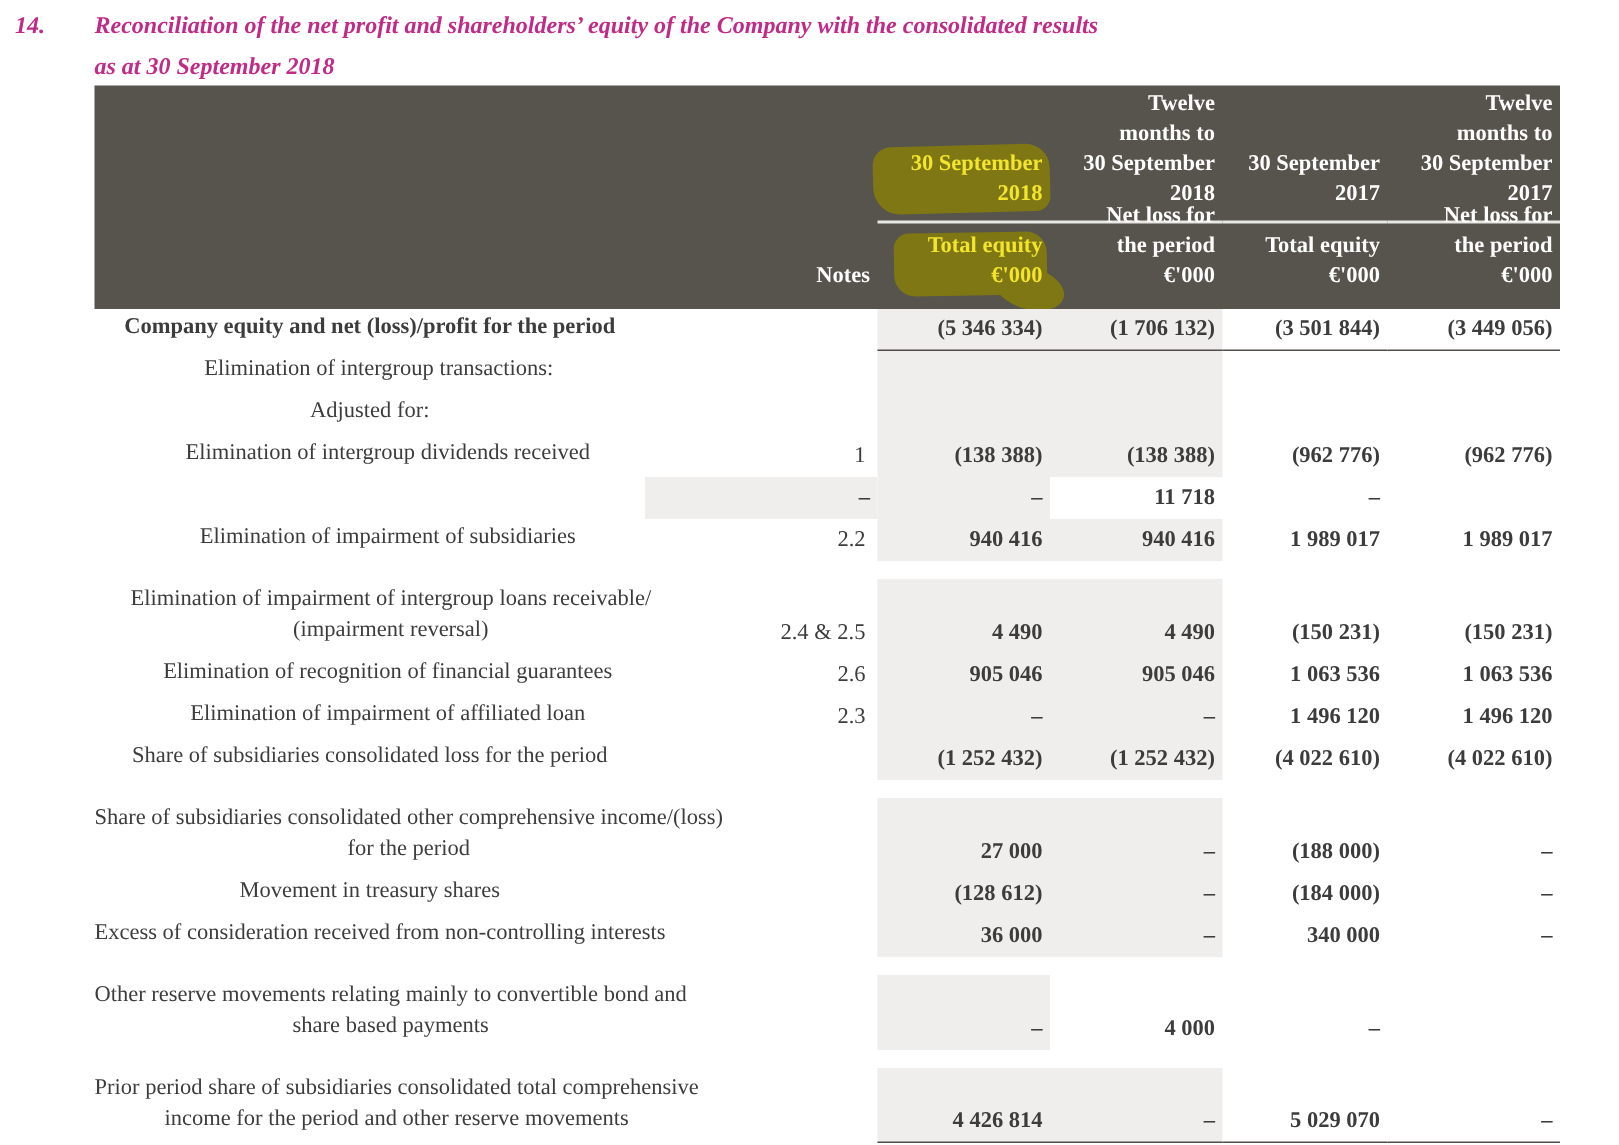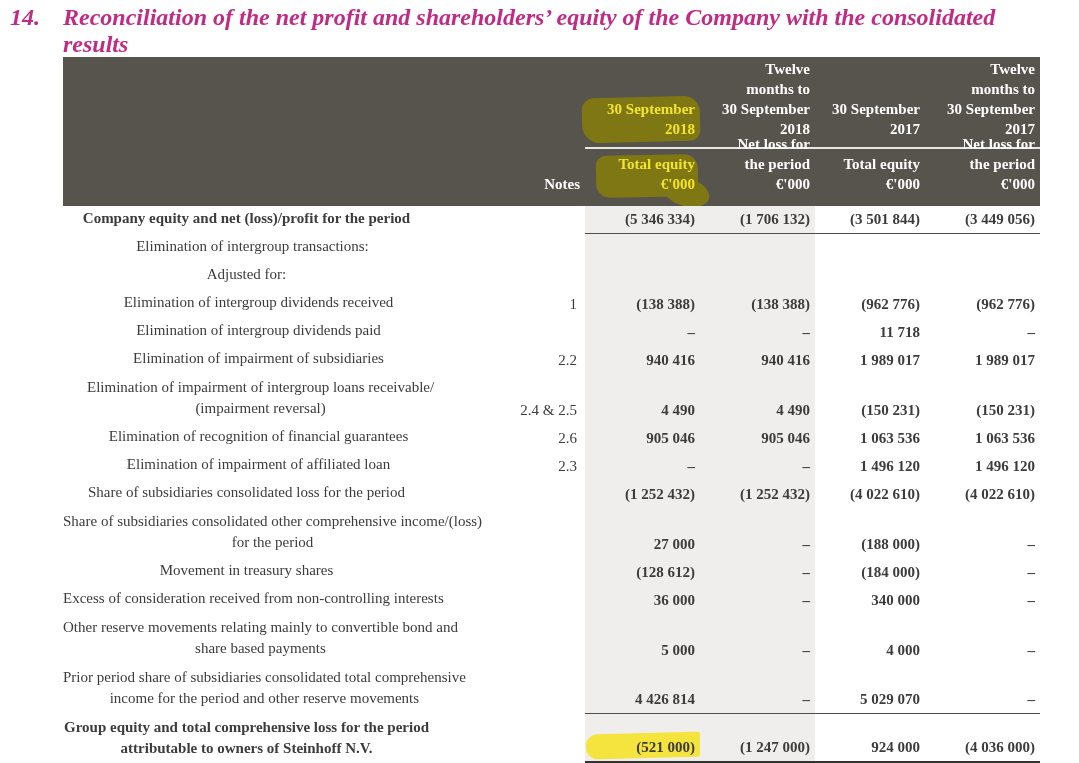--- a/index.html
+++ b/index.html
@@ -9,21 +9,21 @@
   }
   html,body{margin:0;padding:0;}
   body{
     width:1079px;height:763px;background:#ffffff;position:relative;overflow:hidden;
     font-family:"Liberation Serif", serif;color:var(--body-text);
   }
   
   .heading{
     position:absolute;left:10px;top:4px;display:flex;
     color:var(--heading);font-weight:700;font-style:italic;
-    font-size:24px;line-height:27px;justify-content:center;
+    font-size:16px;line-height:27px;justify-content:center;
   }
   .heading-number{width:53px;}
   .heading-text{width:1000px;}
   
   .rtable{position:absolute;left:63px;top:57px;width:977px;}
   .grid-row{display:grid;grid-template-columns:367px 155px 115px 115px 110px 115px;}
   .thead{background:var(--header-bg);color:var(--header-text);font-weight:700;font-size:15px;}
   .hcell{
     position:relative;display:flex;align-items:flex-end;justify-content:flex-end;
     text-align:right;white-space:pre-line;line-height:20px;
@@ -34,21 +34,21 @@
   .r1 .hcell.p{border-bottom:2px solid var(--separator);}
   .hl-text{position:relative;z-index:1;}
   .hl1 .hl-text,.hl2 .hl-text{color:var(--highlight-text);}
   .blob{position:absolute;display:block;background:var(--highlight-marker-dark);z-index:0;}
   .blob-p{right:0px;bottom:5px;width:118px;height:45px;border-radius:12px 16px 10px 18px;transform:rotate(-1.5deg);}
   .blob-m{right:2px;bottom:9px;width:102px;height:42px;border-radius:10px 14px 10px 14px;transform:rotate(-1deg);}
   .blob-m-tail{right:-10px;bottom:0px;width:48px;height:28px;border-radius:50%;transform:rotate(16deg);}
   
   .tbody{font-size:15px;}
   .trow{min-height:28px;}
-  .trow.two{min-height:50px;}
+  .trow.two{min-height:50px;margin-top:12px;}
   .cell{display:flex;align-items:flex-end;box-sizing:border-box;position:relative;}
   .label-cell{padding-bottom:5px;}
   .label{white-space:pre;line-height:21px;width:520px;text-align:center;}
   .ind1{padding-left:12px;}
   .ind2{padding-left:24px;}
   .notes-cell{justify-content:flex-end;padding:0 8px 5px 0;}
   .val{justify-content:flex-end;padding:0 5px 5px 0;font-weight:700;}
   .shaded{background:var(--shaded-column);}
   .trow.bold .label{font-weight:700;}
   .rule-thin .val{border-bottom:1.5px solid var(--rule);}
@@ -155,23 +155,20 @@
         <div class="cell label-cell">
           <div class="label ind2">Elimination of intergroup dividends received</div>
         </div>
         <div class="cell notes-cell">1</div>
         <div class="cell val shaded">(138 388)</div>
         <div class="cell val shaded">(138 388)</div>
         <div class="cell val">(962 776)</div>
         <div class="cell val">(962 776)</div>
       </div>
       <div class="grid-row trow">
-        <div class="cell label-cell">
-          <div class="label ind2">Elimination of intergroup dividends paid</div>
-        </div>
         <div class="cell notes-cell"></div>
         <div class="cell val shaded">–</div>
         <div class="cell val shaded">–</div>
         <div class="cell val">11 718</div>
         <div class="cell val">–</div>
       </div>
       <div class="grid-row trow">
         <div class="cell label-cell">
           <div class="label ind2">Elimination of impairment of subsidiaries</div>
         </div>
@@ -252,21 +249,20 @@
         <div class="cell val shaded">–</div>
         <div class="cell val">340 000</div>
         <div class="cell val">–</div>
       </div>
       <div class="grid-row trow two">
         <div class="cell label-cell">
           <div class="label ind0">Other reserve movements relating mainly to convertible bond and
 share based payments</div>
         </div>
         <div class="cell notes-cell"></div>
-        <div class="cell val shaded">5 000</div>
         <div class="cell val shaded">–</div>
         <div class="cell val">4 000</div>
         <div class="cell val">–</div>
       </div>
       <div class="grid-row trow two rule-thin">
         <div class="cell label-cell">
           <div class="label ind0">Prior period share of subsidiaries consolidated total comprehensive
 income for the period and other reserve movements</div>
         </div>
         <div class="cell notes-cell"></div>

